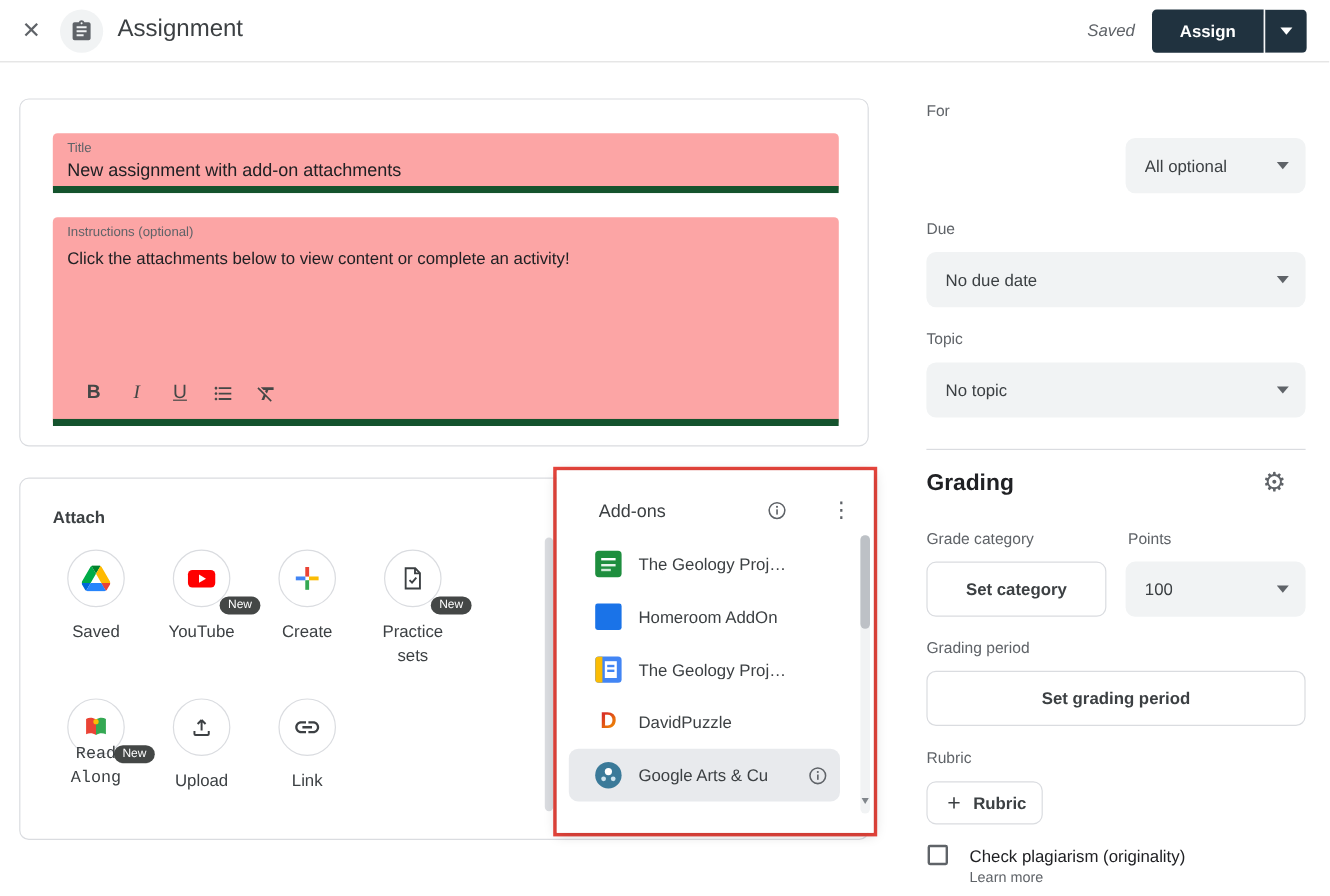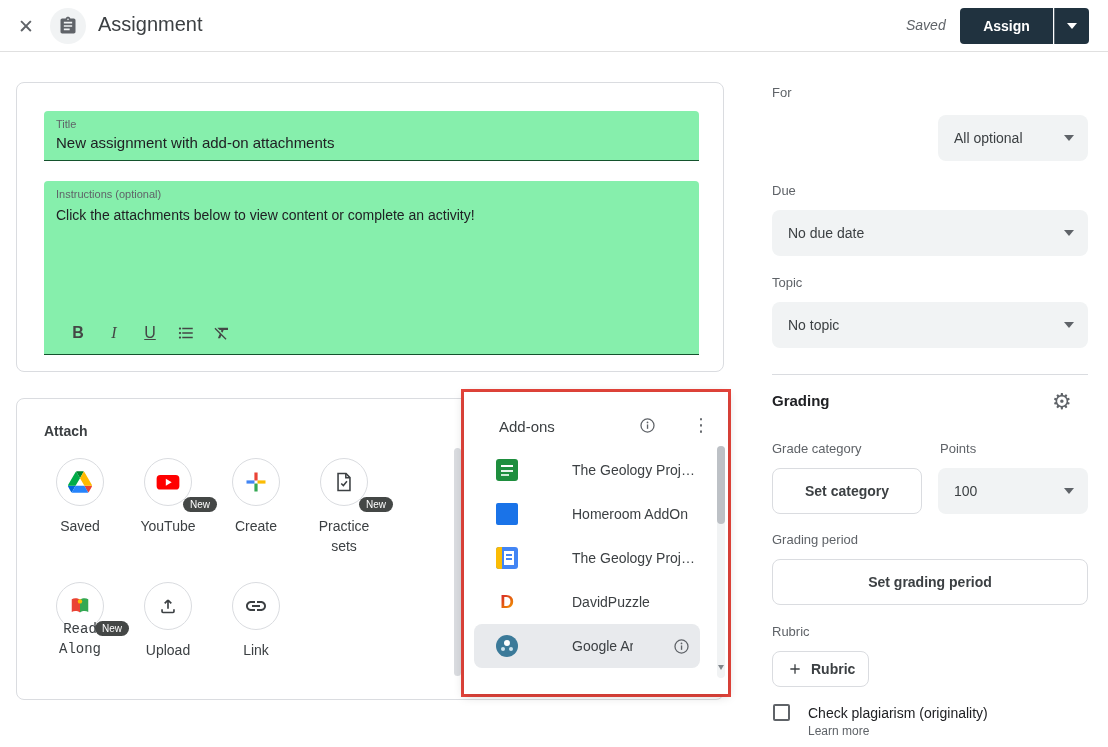--- a/index.html
+++ b/index.html
@@ -17,51 +17,51 @@
   .hdr-icon-circle { position:absolute; left:50px; top:8px; width:36px; height:36px; border-radius:50%; background:#f1f3f4; display:flex; align-items:center; justify-content:center; }
   .hdr-title { position:absolute; left:98px; top:13px; font-size:20px; color:#3c4043; }
   .saved { position:absolute; left:906px; top:17px; font-size:14px; font-style:italic; color:#5f6368; }
   .assign-btn { position:absolute; left:960px; top:8px; width:93px; height:36px; background:#20323f; color:#fff; font-size:14px; font-weight:bold; border-radius:4px 0 0 4px; display:flex; align-items:center; justify-content:center; cursor:pointer;text-align:right; }
   .assign-caret-btn { position:absolute; left:1054px; top:8px; width:35px; height:36px; background:#20323f; border-left:1px solid rgba(255,255,255,.25); border-radius:0 4px 4px 0; display:flex; align-items:center; justify-content:center; cursor:pointer; }
   .caret-white { width:0; height:0; border-left:5px solid transparent; border-right:5px solid transparent; border-top:6px solid #fff; }
 
   
   .card { position:absolute; background:#fff; border:1px solid #dadce0; border-radius:8px; }
 
-  .field { position:absolute; background:#86efac; border-bottom:1px solid #14532d; border-radius:4px 4px 0 0; }
+  .field { position:absolute; background:#fca5a5; border-bottom:6px solid #14532d; border-radius:4px 4px 0 0; }
   .field-label { position:absolute; left:12px; top:7px; font-size:11px; color:#5f6368; }
   .field-value { position:absolute; left:12px; top:23px; font-size:15px; color:#202124; }
   .field-value2 { position:absolute; left:12px; top:26px; font-size:14px; color:#202124; }
 
   .fmt-btn { position:absolute; width:28px; height:26px; display:flex; align-items:center; justify-content:center; color:#444746; cursor:pointer; }
 
   .attach-heading { position:absolute; font-size:14px; font-weight:bold; color:#3c4043; }
   .circle-btn { position:absolute; width:48px; height:48px; border:1px solid #dadce0; border-radius:50%; background:#fff; display:flex; align-items:center; justify-content:center; cursor:pointer; }
   .attach-label { position:absolute; font-size:14px; color:#3c4043; text-align:center; line-height:20px; }
   .badge { position:absolute; background:#444746; color:#fff; font-size:10px; padding:1px 7px; border-radius:9px; line-height:13px; }
 
   
   .annotation { position:absolute; left:461px; top:389px; width:270px; height:308px; border:3px solid #e8453c; z-index:10; }
   .popup { position:absolute; left:0; top:0; width:264px; height:302px; background:#fff; box-shadow:0 2px 10px rgba(0,0,0,.18); }
   .popup-title { position:absolute; left:35px; top:26px; font-size:15px; color:#3c4043; }
-  .addon-row { position:absolute; left:10px; width:226px; height:44px; display:flex; align-items:center; cursor:pointer; border-radius:8px;gap:40px; }
+  .addon-row { position:absolute; left:10px; width:226px; height:44px; display:flex; align-items:center; cursor:pointer; border-radius:8px; }
   .addon-row.selected { background:#e8eaed; }
   .addon-icon { width:22px; height:22px; margin-left:22px; margin-right:14px; flex:0 0 auto; position:relative; }
   .addon-name { font-size:14px; color:#3c4043; white-space:nowrap; overflow:hidden; max-width:130px; }
   .scroll-track { position:absolute; background:#f1f3f4; border-radius:4px; }
   .scroll-thumb { position:absolute; background:#bdc1c6; border-radius:4px; }
 
   
   .side-label { position:absolute; font-size:13px; color:#5f6368; }
   .select { position:absolute; height:46px; background:#f1f3f4; border-radius:8px; display:flex; align-items:center; padding:0 34px 0 16px; font-size:14px; color:#3c4043; cursor:pointer; }
   .select .txt { white-space:nowrap; overflow:hidden; text-overflow:ellipsis; }
   .caret { position:absolute; right:14px; top:50%; margin-top:-3px; width:0; height:0; border-left:5px solid transparent; border-right:5px solid transparent; border-top:6px solid #5f6368; }
   .btn-outline { position:absolute; background:#fff; border:1px solid #dadce0; border-radius:8px; display:flex; align-items:center; justify-content:center; font-size:14px; font-weight:bold; color:#3c4043; cursor:pointer; }
   .divider { position:absolute; height:1px; background:#dadce0; }
-  .section-title { position:absolute; font-size:15px; color:#202124; font-weight:bold; }
+  .section-title { position:absolute; font-size:19px; color:#202124; font-weight:bold; }
   .gear { position:absolute; font-size:22px; color:#5f6368; cursor:pointer; line-height:22px; }
   .checkbox { position:absolute; width:17px; height:17px; border:2px solid #5f6368; border-radius:2px; background:#fff; cursor:pointer; }
   .plain-14 { font-size:14px; color:#202124; }
   .link-sm { position:absolute; font-size:12px; color:#5f6368; cursor:pointer; }
   .dots { font-size:18px; color:#5f6368; letter-spacing:0; }
   .info-svg { display:block; }
 </style>
 </head>
 <body>
 

